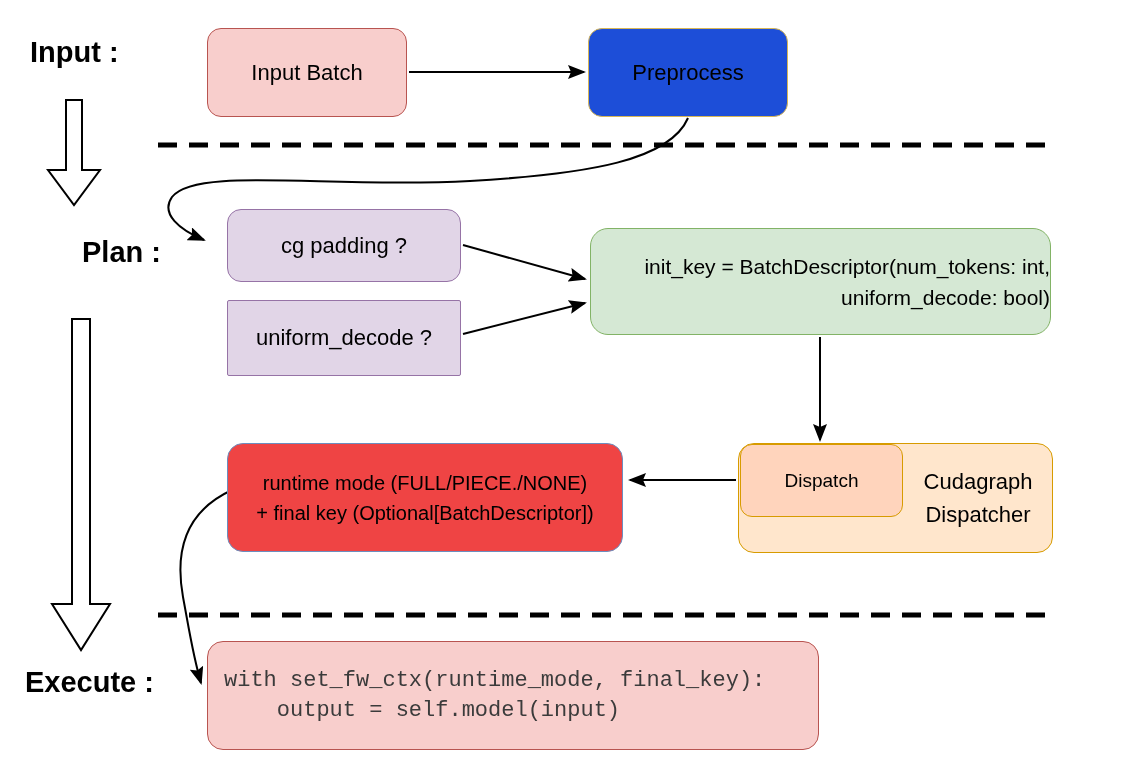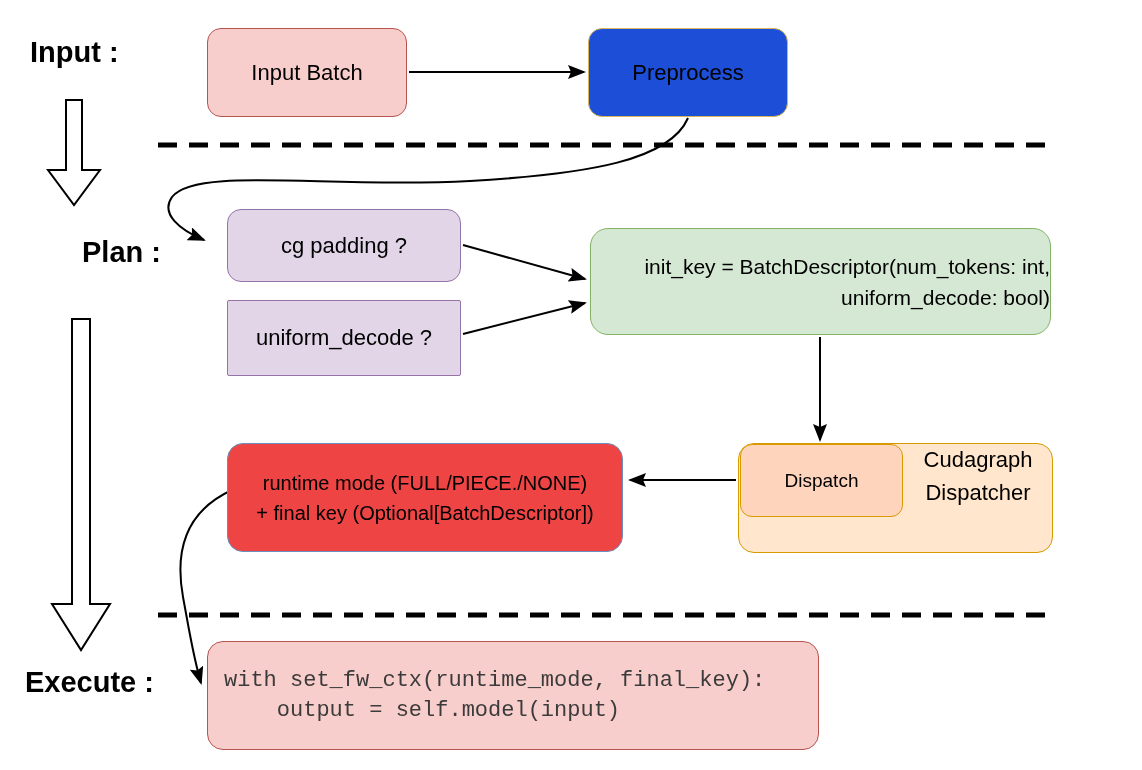--- a/index.html
+++ b/index.html
@@ -40,21 +40,21 @@
   }
   .node .ln { display: block; }
   #node-input-batch   { left: 207px; top: 28px;  width: 200px; height: 89px;  border-radius: 14px; background: #f8cecc; border-color: #b85450; font-size: 22px; }
   #node-preprocess    { left: 588px; top: 28px;  width: 200px; height: 89px;  border-radius: 14px; background: #1d4ed8; border-color: #d6b656; font-size: 22px; }
   #node-cg-padding    { left: 227px; top: 209px; width: 234px; height: 73px;  border-radius: 14px; background: #e1d5e7; border-color: #9673a6; font-size: 22px; }
   #node-uniform-decode{ left: 227px; top: 300px; width: 234px; height: 76px;  border-radius: 2px; background: #e1d5e7; border-color: #9673a6; font-size: 22px; }
   #node-init-key      { left: 590px; top: 228px; width: 461px; height: 107px; border-radius: 18px; background: #d5e8d4; border-color: #82b366; font-size: 21px; line-height: 31px; align-items: flex-end; }
   #node-runtime-mode  { left: 227px; top: 443px; width: 396px; height: 109px; border-radius: 16px; background: #ef4444; border-color: #6c8ebf; font-size: 20px; line-height: 30px; }
   #node-cudagraph     { left: 738px; top: 443px; width: 315px; height: 110px; border-radius: 16px; background: #ffe6cc; border-color: #d79b00; font-size: 22px; }
   #cudagraph-label    { position: absolute; left: 903px; top: 443px; width: 150px; height: 110px; z-index: 3;
-                        display: flex; flex-direction: column; align-items: center; 
+                        display: flex; flex-direction: column; align-items: center; justify-content: center;
                         font-size: 22px; line-height: 33px; color: #000; text-align: center; }
   #node-dispatch      { left: 740px; top: 444px; width: 163px; height: 73px;  border-radius: 12px; background: #ffd4bc; border-color: #d79b00; font-size: 19px; z-index: 3; }
   #node-execute-code  { left: 207px; top: 641px; width: 612px; height: 109px; border-radius: 16px; background: #f8cecc; border-color: #b85450;
                         align-items: flex-start; justify-content: center;
                         font-family: "Liberation Mono", monospace; font-size: 22px; line-height: 30px;
                         color: #3b3b3b; text-align: left; padding-left: 16px; }
   #node-execute-code .ln { white-space: pre; }
 </style>
 </head>
 <body>

